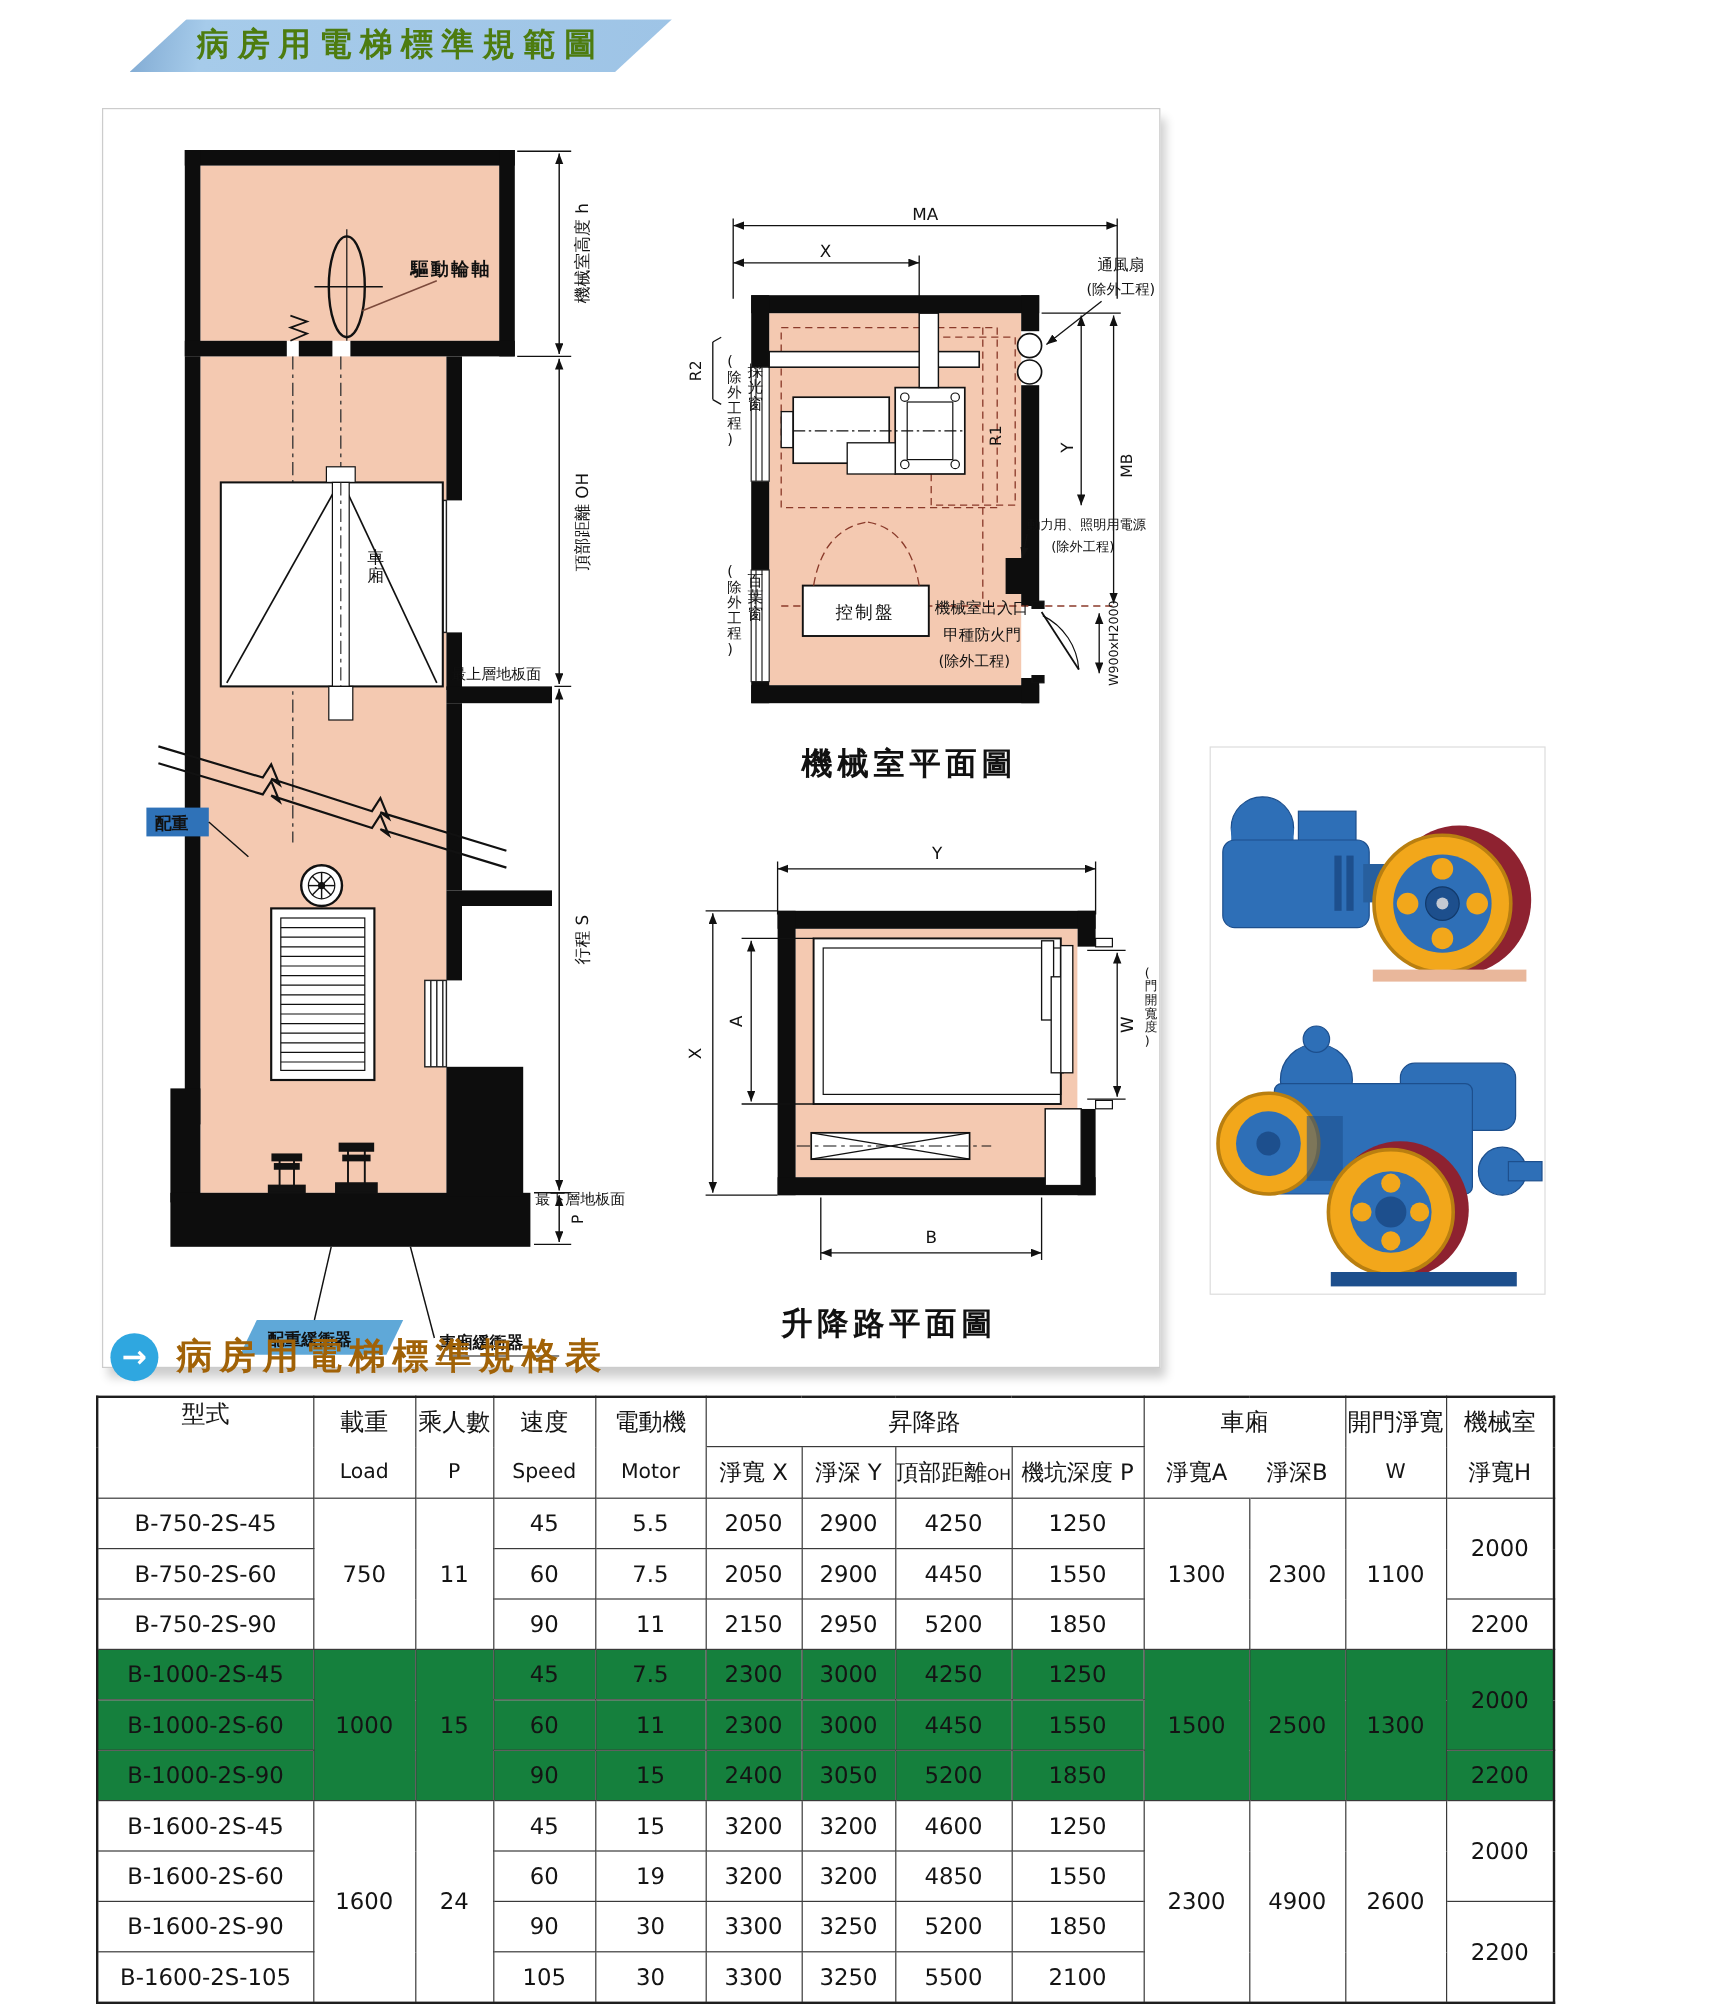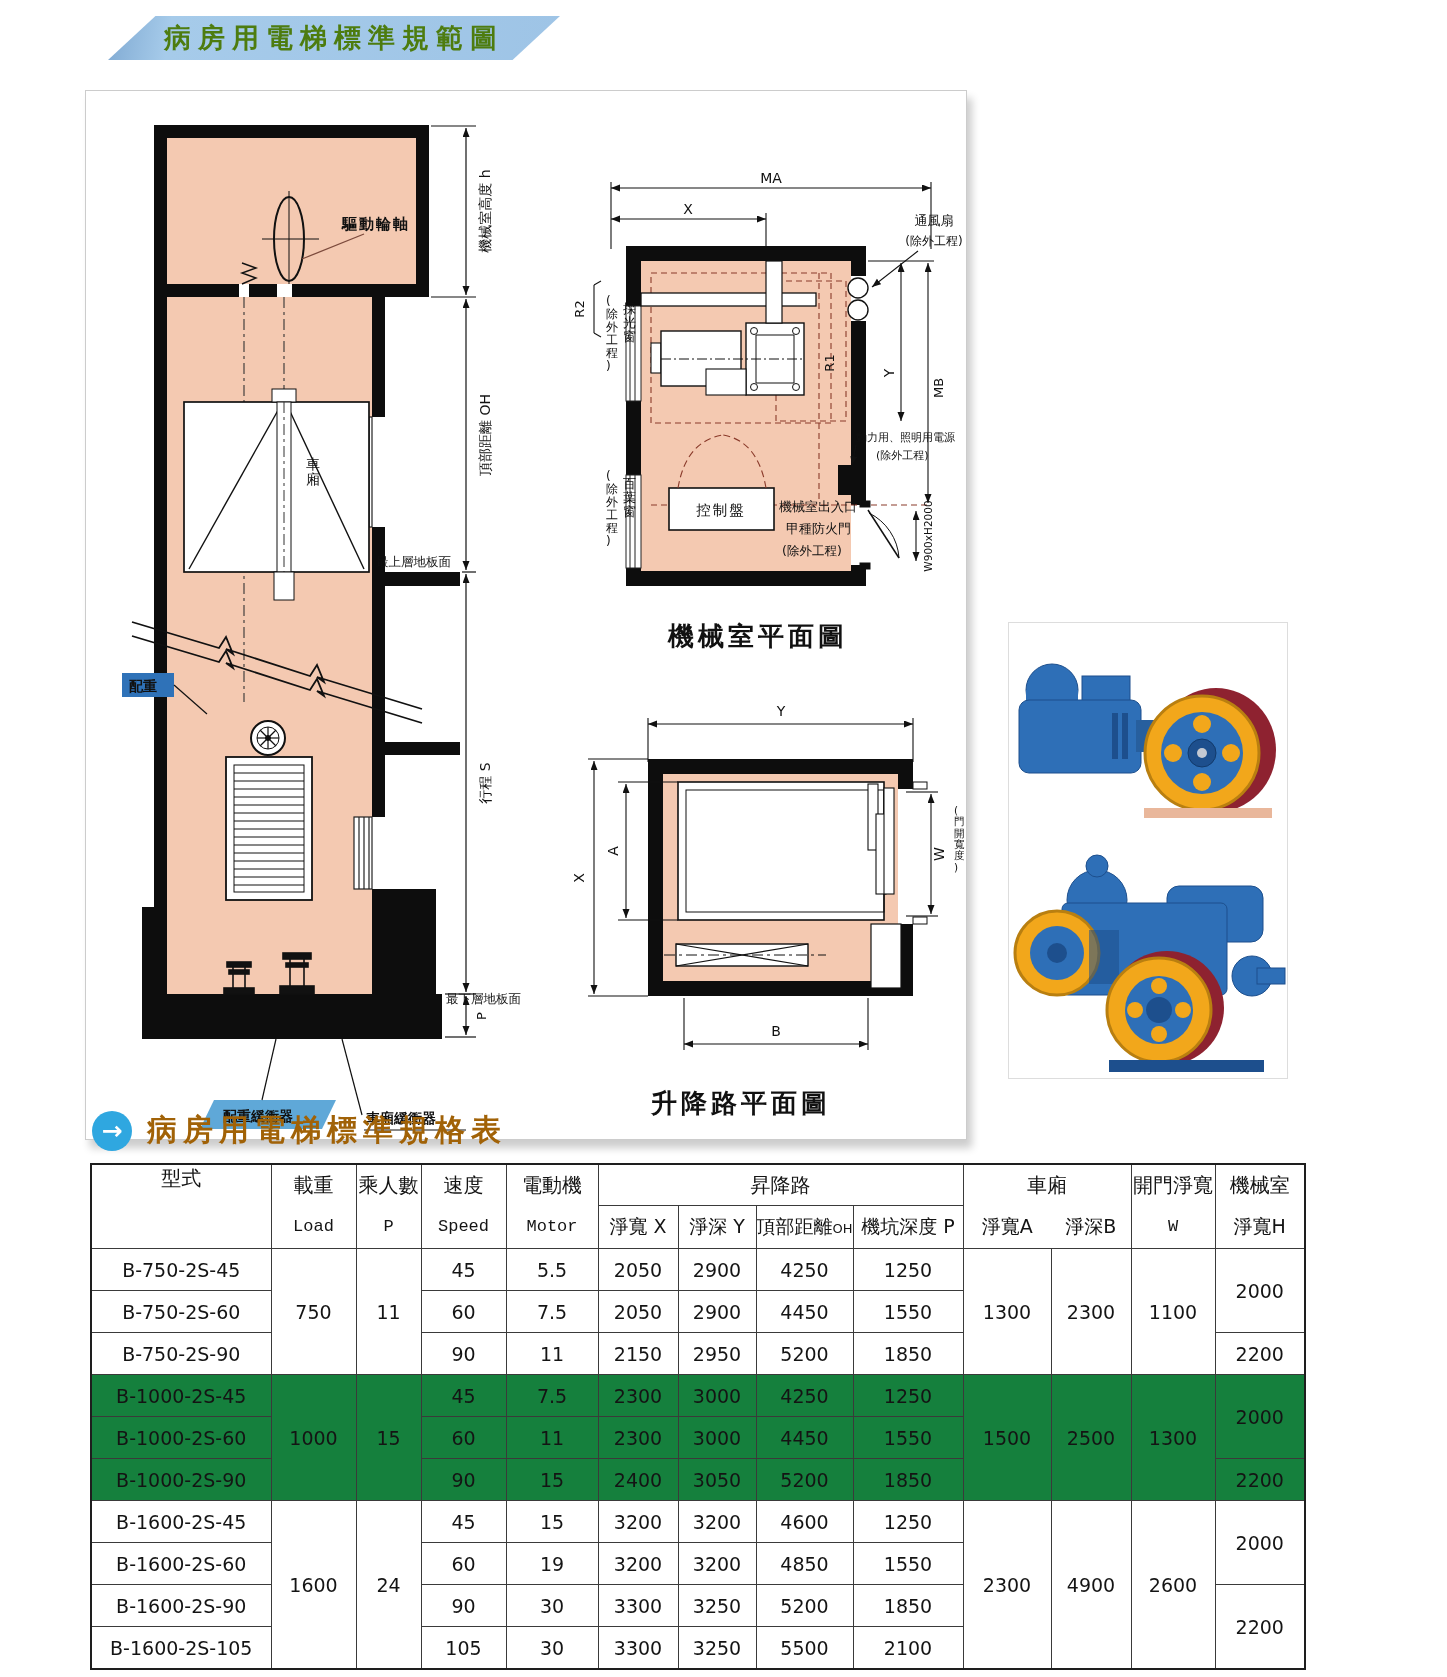--- a/index.html
+++ b/index.html
@@ -37,30 +37,30 @@
   
   #section-head { left:92px; top:1110px; display:flex; align-items:center; gap:15px; }
   #section-head .circ {
     width:40px; height:40px; border-radius:50%; background:#2fa7e0;
     color:#fff; font-size:25px; line-height:40px; text-align:center; font-weight:bold;
   }
   #section-head .ttl { font-size:30px; font-weight:bold; letter-spacing:6px; color:#a16207; }
 
   
   #spec-table {
-    position:absolute; left:90px; top:1163px; border-collapse:collapse; table-layout:fixed;
+    position:absolute; left:80px; top:1163px; border-collapse:collapse; table-layout:fixed;
     border:2px solid #1e1e1e;
   }
   #spec-table th, #spec-table td {
     border:1px solid #3a3a3a; text-align:center; padding:0; font-weight:normal;
     overflow:hidden; white-space:nowrap;
   }
   tr.h1 th { height:40px; font-size:20px; }
   tr.h2 th { height:42px; font-size:19px; }
-  tr.h2 th.en { font-size:17px;font-family:Liberation Mono, monospace; }
+  tr.h2 th.en { font-size:17px; }
   th.model-h { vertical-align:top; padding-top:8px; }
   .oh-small { font-size:13px; }
   tr.data td { height:41px; font-size:19px; }
   td.model-cell { text-align:left; padding-left:9px; }
   tr.pink td { background:#15803d; }
   .nb { border-bottom-style:hidden !important; }
   .nt { border-top-style:hidden !important; }
   .nr { border-right-style:hidden !important; }
   .nl { border-left-style:hidden !important; }
 </style>

